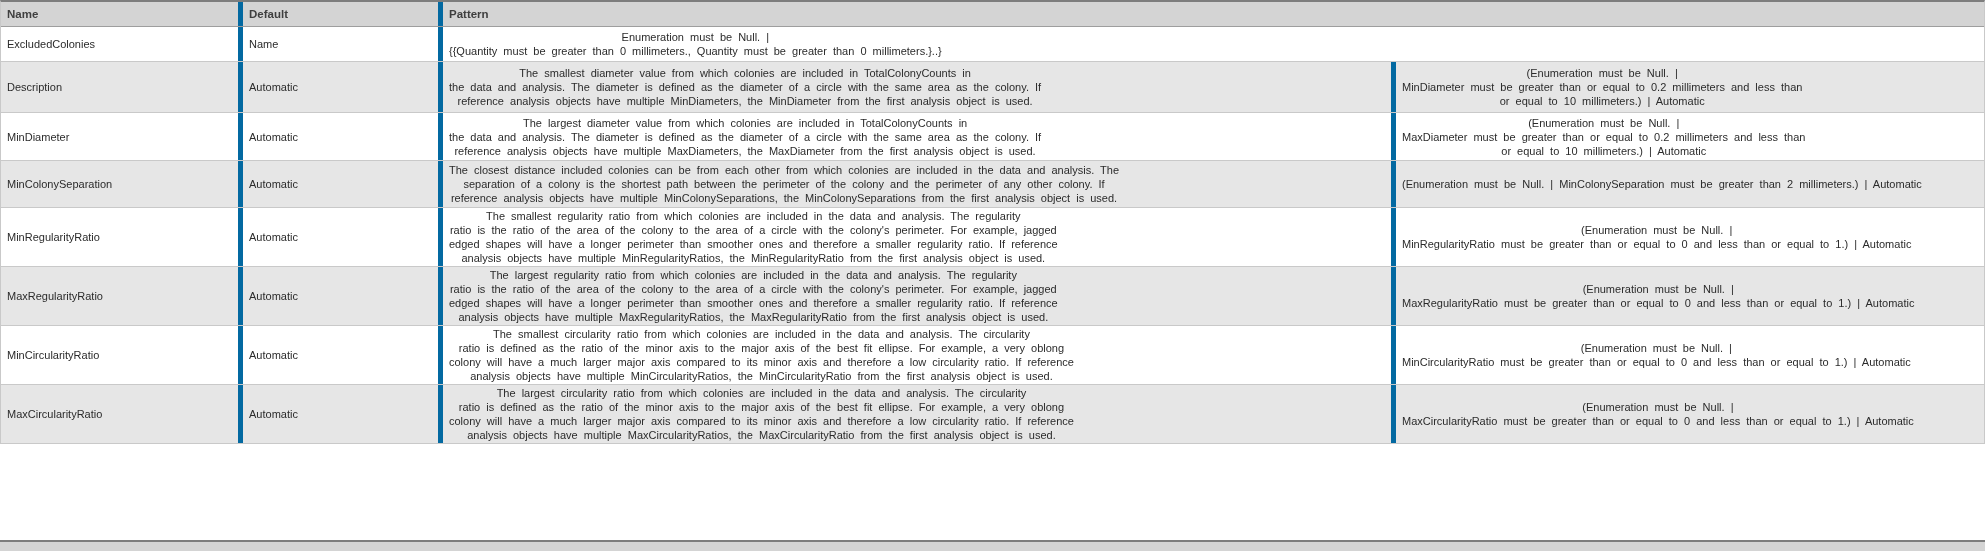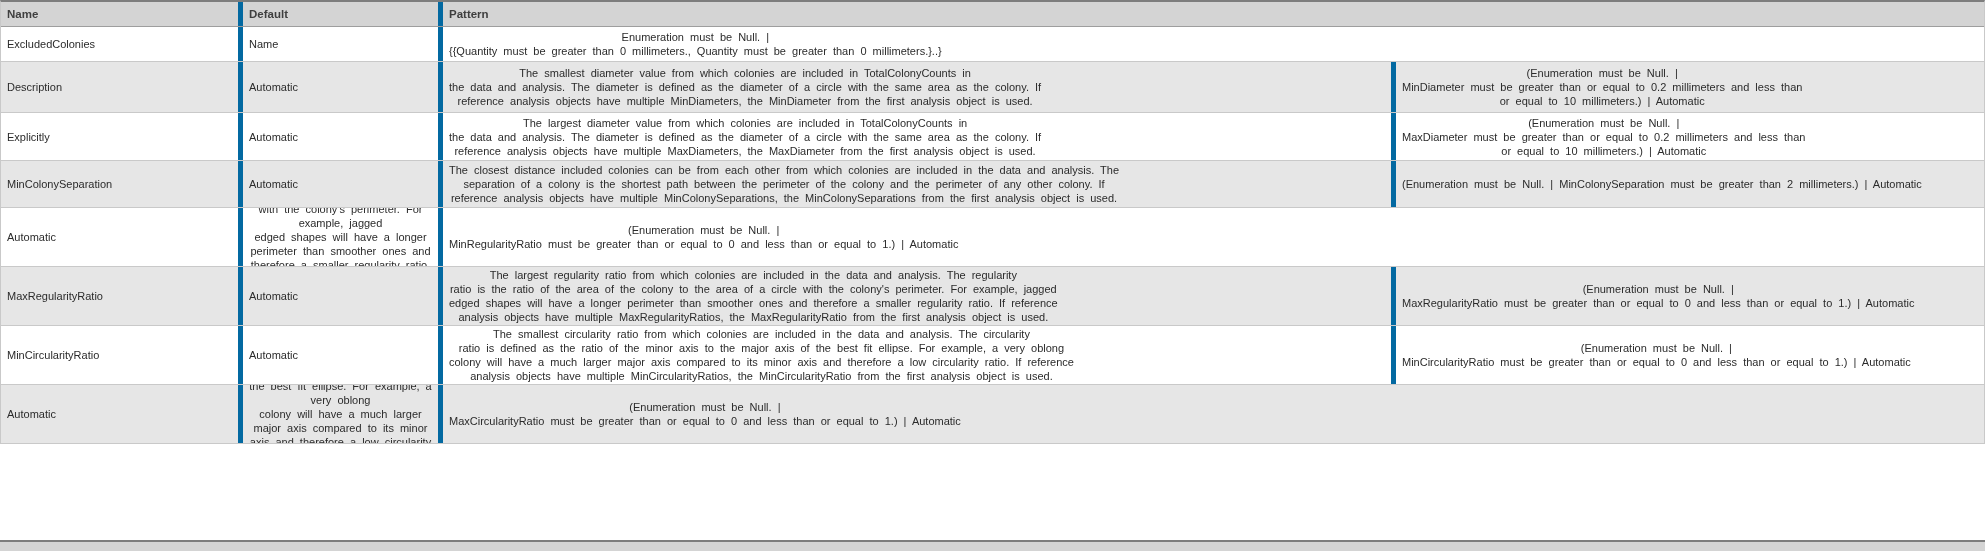--- a/index.html
+++ b/index.html
@@ -69,21 +69,21 @@
         </div>
       <div class="cell wrap">
           <span class="txt">(Enumeration must be Null. |
 MinDiameter must be greater than or equal to 0.2 millimeters and less than
 or equal to 10 millimeters.) | Automatic</span>
         </div>
     </div>
 
     <div class="trow r2">
       <div class="cell">
-          <span class="txt">Explicitly</span>
+          <span class="txt">MinDiameter</span>
         </div>
       <div class="cell">
           <span class="txt">Automatic</span>
         </div>
       <div class="cell wrap">
           <span class="txt">The largest diameter value from which colonies are included in TotalColonyCounts in
 the data and analysis. The diameter is defined as the diameter of a circle with the same area as the colony. If
 reference analysis objects have multiple MaxDiameters, the MaxDiameter from the first analysis object is used.</span>
         </div>
       <div class="cell wrap">
@@ -104,20 +104,23 @@
           <span class="txt">The closest distance included colonies can be from each other from which colonies are included in the data and analysis. The
 separation of a colony is the shortest path between the perimeter of the colony and the perimeter of any other colony. If
 reference analysis objects have multiple MinColonySeparations, the MinColonySeparations from the first analysis object is used.</span>
         </div>
       <div class="cell wrap">
           <span class="txt">(Enumeration must be Null. | MinColonySeparation must be greater than 2 millimeters.) | Automatic</span>
         </div>
     </div>
 
     <div class="trow r4">
+      <div class="cell">
+          <span class="txt">MinRegularityRatio</span>
+        </div>
       <div class="cell">
           <span class="txt">Automatic</span>
         </div>
       <div class="cell wrap">
           <span class="txt">The smallest regularity ratio from which colonies are included in the data and analysis. The regularity
 ratio is the ratio of the area of the colony to the area of a circle with the colony's perimeter. For example, jagged
 edged shapes will have a longer perimeter than smoother ones and therefore a smaller regularity ratio. If reference
 analysis objects have multiple MinRegularityRatios, the MinRegularityRatio from the first analysis object is used.</span>
         </div>
       <div class="cell wrap">
@@ -159,20 +162,23 @@
 analysis objects have multiple MinCircularityRatios, the MinCircularityRatio from the first analysis object is used.</span>
         </div>
       <div class="cell wrap">
           <span class="txt">(Enumeration must be Null. |
 MinCircularityRatio must be greater than or equal to 0 and less than or equal to 1.) | Automatic</span>
         </div>
     </div>
 
     <div class="trow r7">
       <div class="cell">
+          <span class="txt">MaxCircularityRatio</span>
+        </div>
+      <div class="cell">
           <span class="txt">Automatic</span>
         </div>
       <div class="cell wrap">
           <span class="txt">The largest circularity ratio from which colonies are included in the data and analysis. The circularity
 ratio is defined as the ratio of the minor axis to the major axis of the best fit ellipse. For example, a very oblong
 colony will have a much larger major axis compared to its minor axis and therefore a low circularity ratio. If reference
 analysis objects have multiple MaxCircularityRatios, the MaxCircularityRatio from the first analysis object is used.</span>
         </div>
       <div class="cell wrap">
           <span class="txt">(Enumeration must be Null. |

